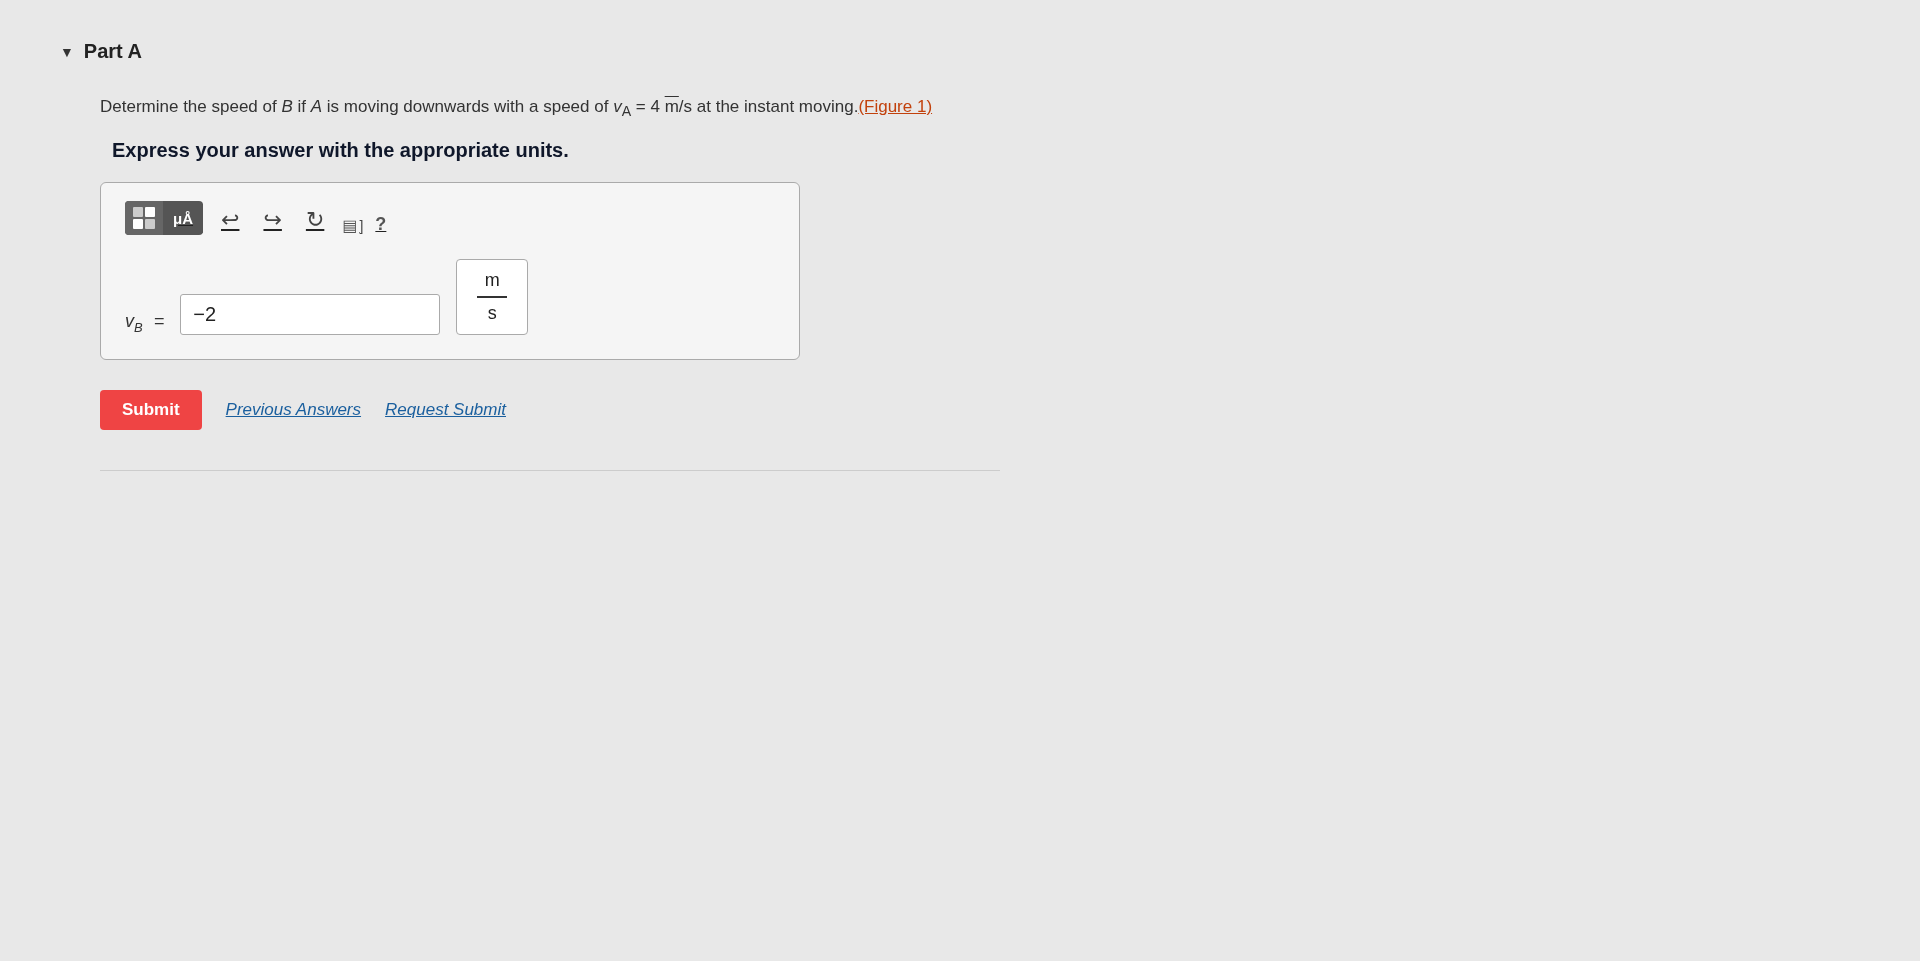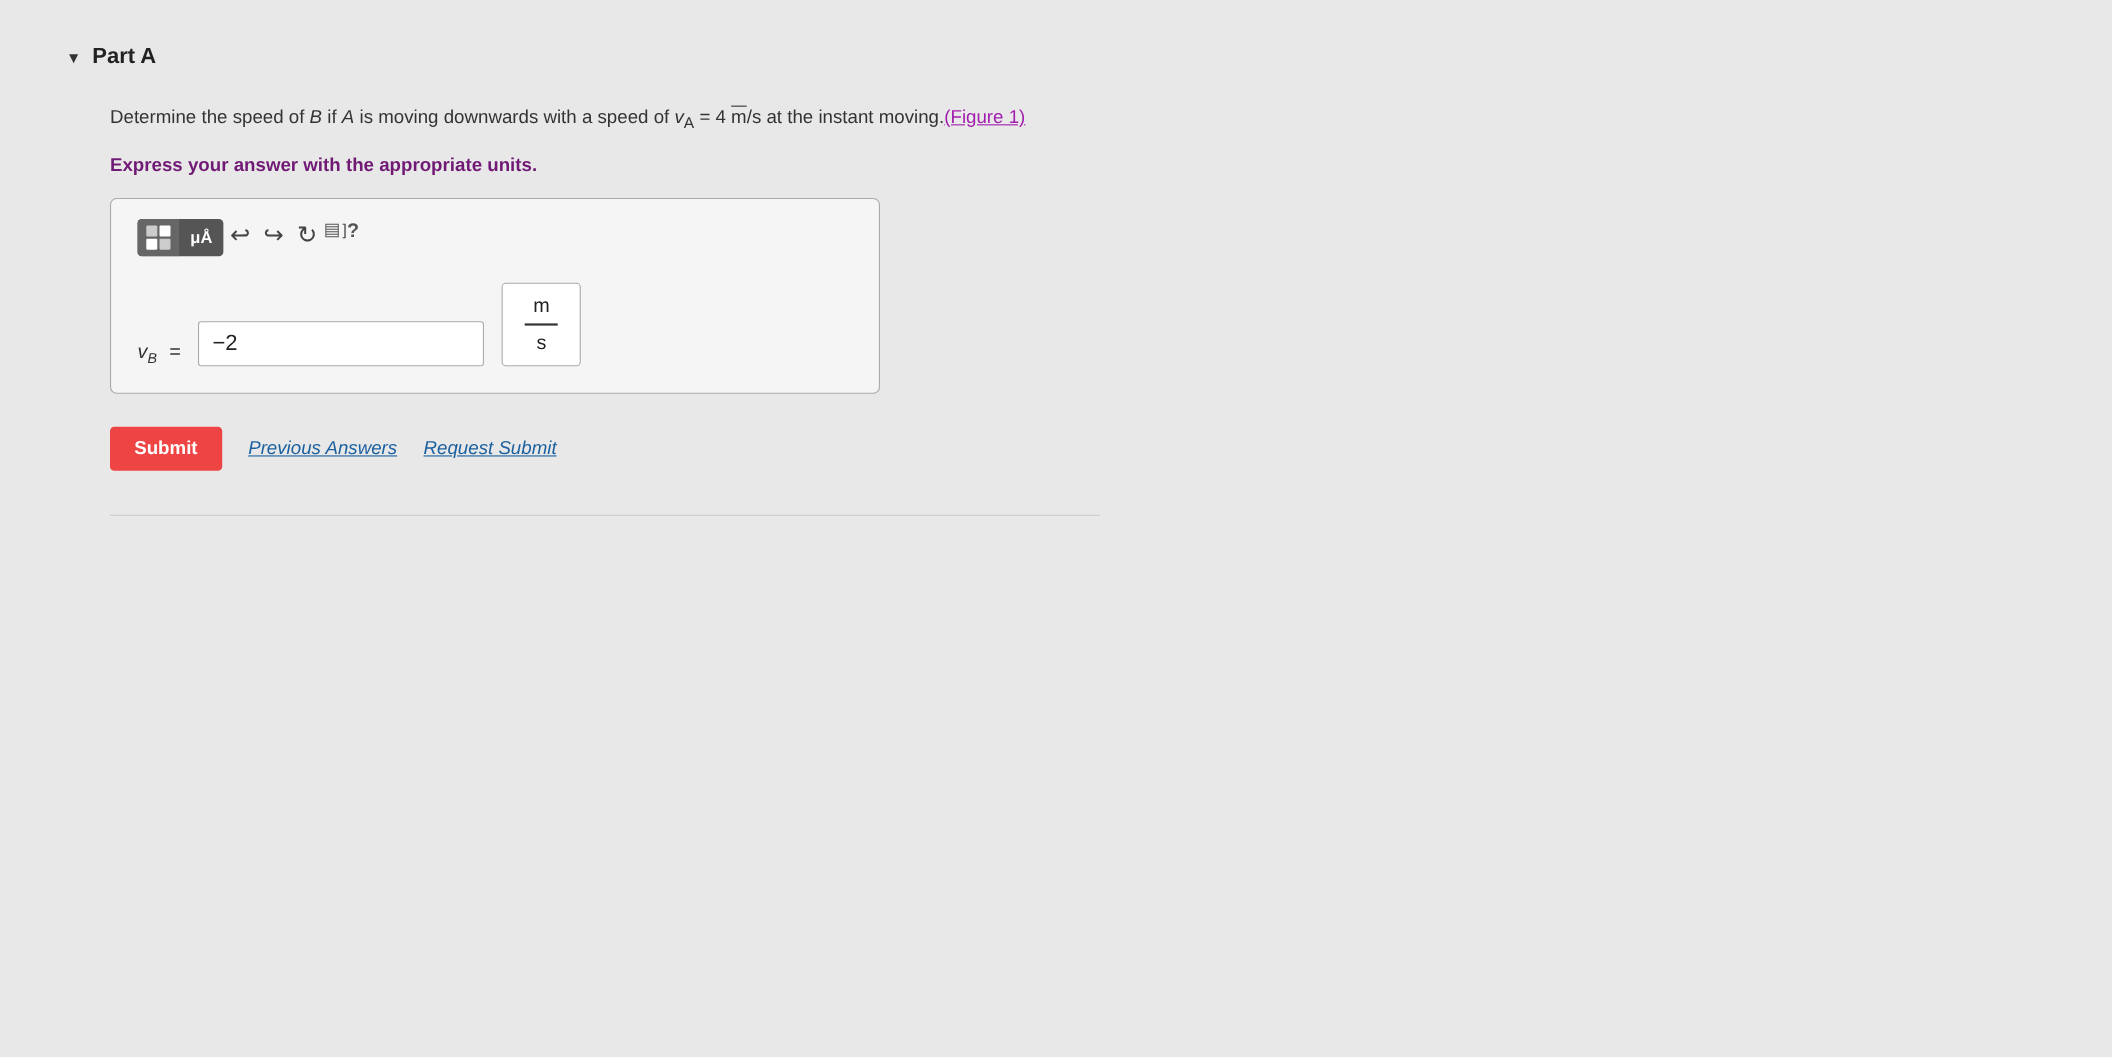--- a/index.html
+++ b/index.html
@@ -44,42 +44,44 @@
 
     .question-text .italic {
       font-style: italic;
     }
 
     .question-text .overline {
       text-decoration: overline;
     }
 
     .express-text {
-      font-size: 17px;
-      font-family: Arial, sans-serif;
-      color: #701a75;
-      font-weight: bold;
-      margin-left: 40px;
+      font-size: 20px;
+      font-family: Arial, sans-serif;
+      color: #0f172a;
+      font-weight: bold;
+      margin-left: 52px;
       margin-bottom: 20px;
     }
 
     .answer-box {
       margin-left: 40px;
       border: 1.5px solid #aaa;
       border-radius: 6px;
       background: #f5f5f5;
       padding: 18px 24px 24px 24px;
       display: inline-block;
       min-width: 700px;
     }
 
     .toolbar {
       display: flex;
-      align-items: flex-start;
+      align-items: flex-end;
+      gap: 12px;
       margin-bottom: 24px;
+      text-decoration: underline;
     }
 
     .toolbar-btn-group {
       display: flex;
       align-items: center;
       background: #555;
       border-radius: 4px;
       overflow: hidden;
     }
 
@@ -269,21 +271,21 @@
 <div class="page-container">
 
   
   <div class="part-header">
     <span class="part-arrow">▼</span>
     <span>Part A</span>
   </div>
 
   
   <div class="question-text">
-    <span>Determine the speed of </span><span class="italic">B</span><span> if </span><span class="italic">A</span><span> is moving downwards with a speed of </span><span class="italic">v</span><sub>A</sub><span> = 4 </span><span class="overline">m</span>/<span>s</span><span> at the instant moving.</span><a href="#" style="color:#a21caf; text-decoration:underline;">(Figure 1)</a>
+    <span>Determine the speed of </span><span class="italic">B</span><span> if </span><span class="italic">A</span><span> is moving downwards with a speed of </span><span class="italic">v</span><sub>A</sub><span> = 4 </span><span class="overline">m</span>/<span>s</span><span> at the instant moving.</span><a href="#" style="color:#c2410c; text-decoration:underline;">(Figure 1)</a>
   </div>
 
   
   <div class="express-text">Express your answer with the appropriate units.</div>
 
   
   <div class="answer-box">
 
     
     <div class="toolbar">

